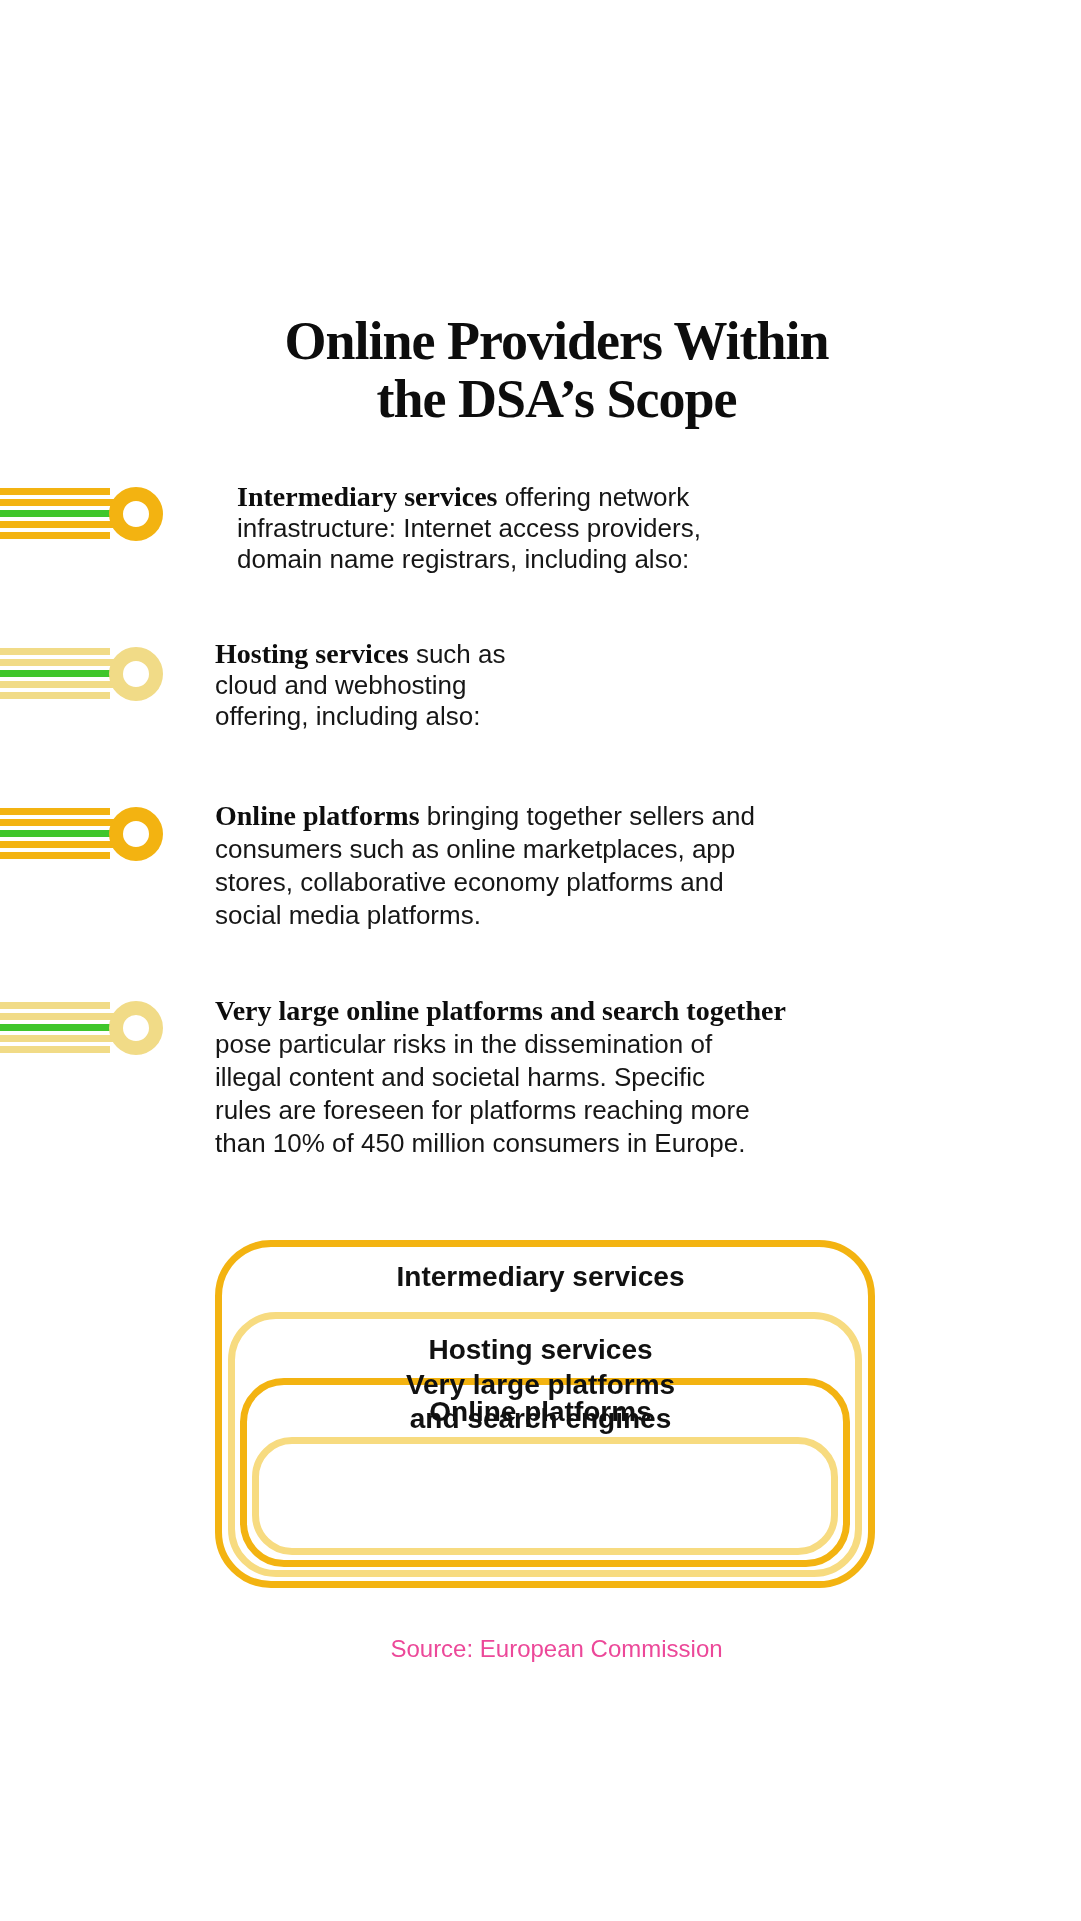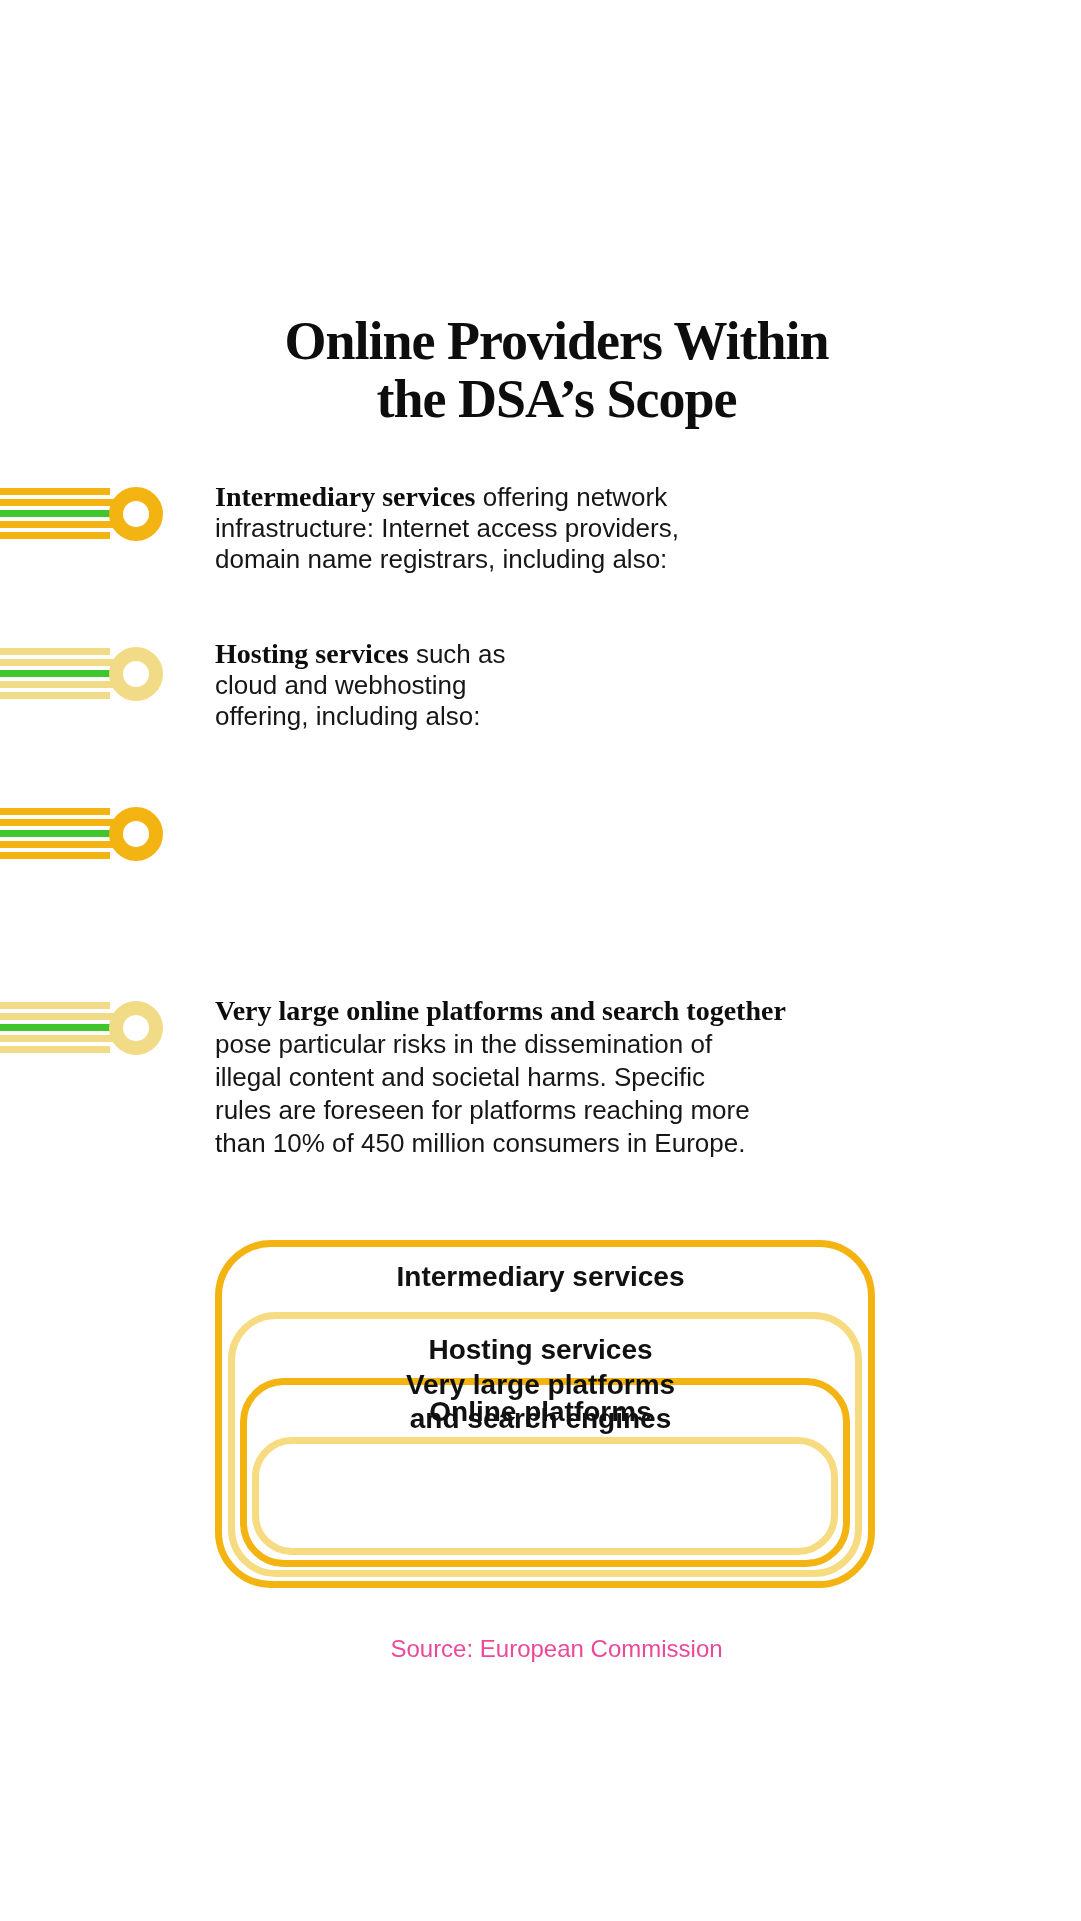--- a/index.html
+++ b/index.html
@@ -29,21 +29,21 @@
     font-size:26px;line-height:31px;
     white-space:pre-line;
     color:#161616;
   }
   .bullet-text .lead{
     font-family:"Liberation Serif","DejaVu Serif",serif;
     font-weight:700;
     font-size:28px;
     color:#0d0d0d;
   }
-  .bt-1{top:481px;}
+  .bt-1{top:481px;margin-left:22px;}
   .bt-2{top:638px;}
   .bt-3{top:799px;line-height:33px;}
   .bt-4{top:994px;line-height:33px;}
   
   .icon{
     position:absolute;left:0;width:163px;height:56px;
   }
   .ic-1{top:486px;}
   .ic-2{top:646px;}
   .ic-3{top:806px;}
@@ -137,20 +137,24 @@
 offering, including also:</span></p>
 
   <div class="icon gold ic-3">
     <div class="stripe s1"></div>
     <div class="stripe s2"></div>
     <div class="stripe s3 green"></div>
     <div class="stripe s4"></div>
     <div class="stripe s5"></div>
     <div class="ring"></div>
   </div>
+  <p class="bullet-text bt-3"><strong class="lead">Online platforms</strong> <span>bringing together sellers and
+consumers such as online marketplaces, app
+stores, collaborative economy platforms and
+social media platforms.</span></p>
 
   <div class="icon pale ic-4">
     <div class="stripe s1"></div>
     <div class="stripe s2"></div>
     <div class="stripe s3 green"></div>
     <div class="stripe s4"></div>
     <div class="stripe s5"></div>
     <div class="ring"></div>
   </div>
   <p class="bullet-text bt-4"><strong class="lead">Very large online platforms and search together</strong><span>

